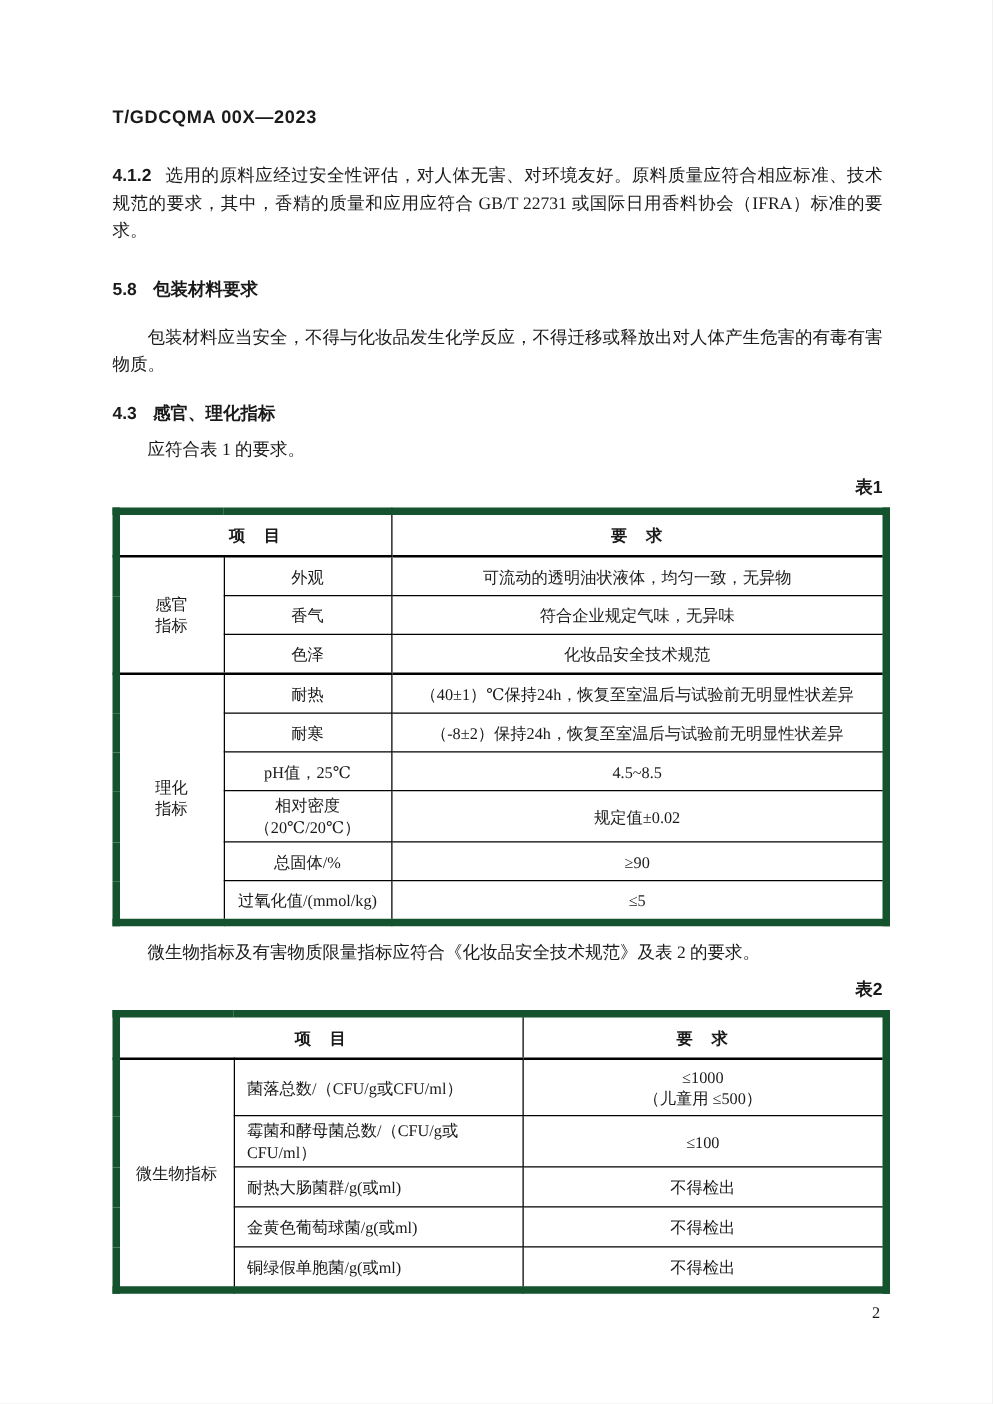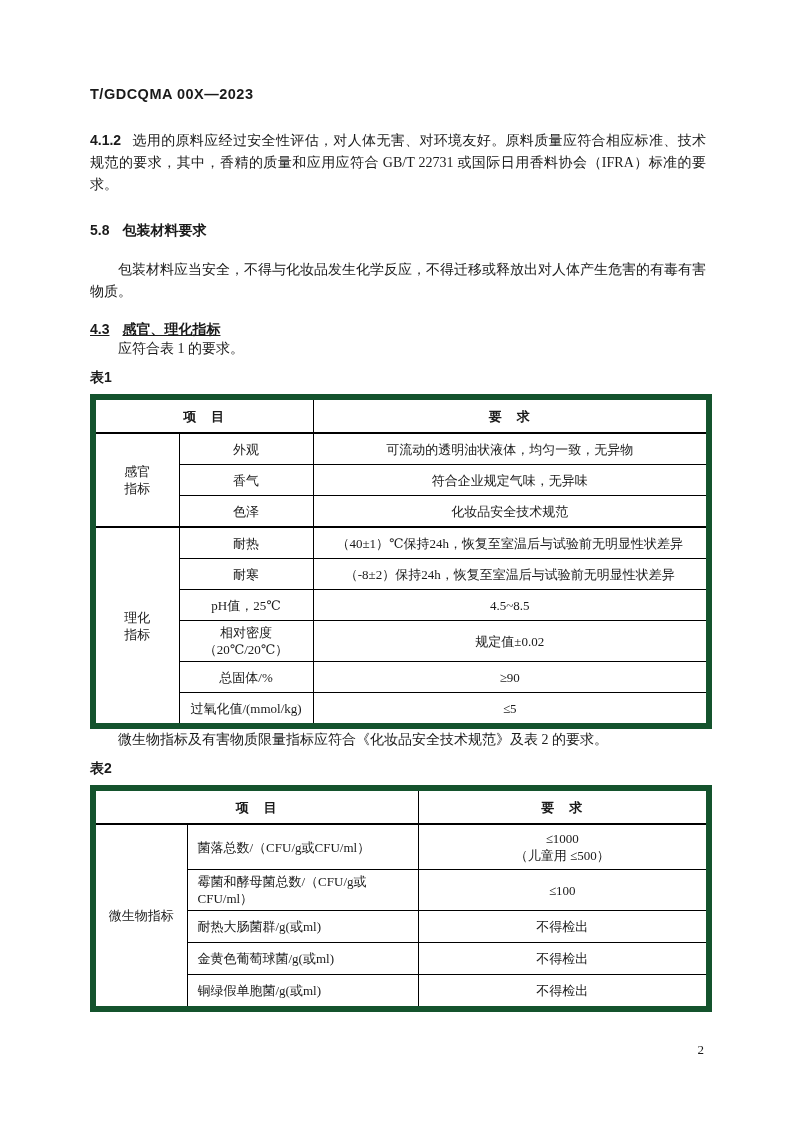--- a/index.html
+++ b/index.html
@@ -35,34 +35,34 @@
   }
   .heading {
     font-family: "Liberation Sans", "DejaVu Sans", sans-serif;
     font-weight: bold;
     font-size: 14px;
     margin: 0;
     line-height: 18px;
   }
   .heading .h-num { margin-right: 13px; }
   .h-42 { margin-top: 25px; }
-  .h-43 { margin-top: 17px; text-decoration: underline; }
+  .h-43 { margin-top: 17px; }
   .h-44 { margin-top: 18px; }
   .body-para {
     margin: 0;
     line-height: 22px;
     text-align: justify;
     text-indent: 2em;
   }
   .p-after-heading { margin-top: 20px; }
-  .p-tight { }
+  .p-tight { margin-top: 11px; }
   .table-caption {
     font-family: "Liberation Sans", "DejaVu Sans", sans-serif;
     font-weight: bold;
-    text-align: left;
+    text-align: right;
     font-size: 14px;
     margin-top: 9px;
     margin-bottom: 7px;
   }
   table.spec-table {
     border-collapse: collapse;
     table-layout: fixed;
     width: 616px;
     border: 6px solid #14532d;
   }

